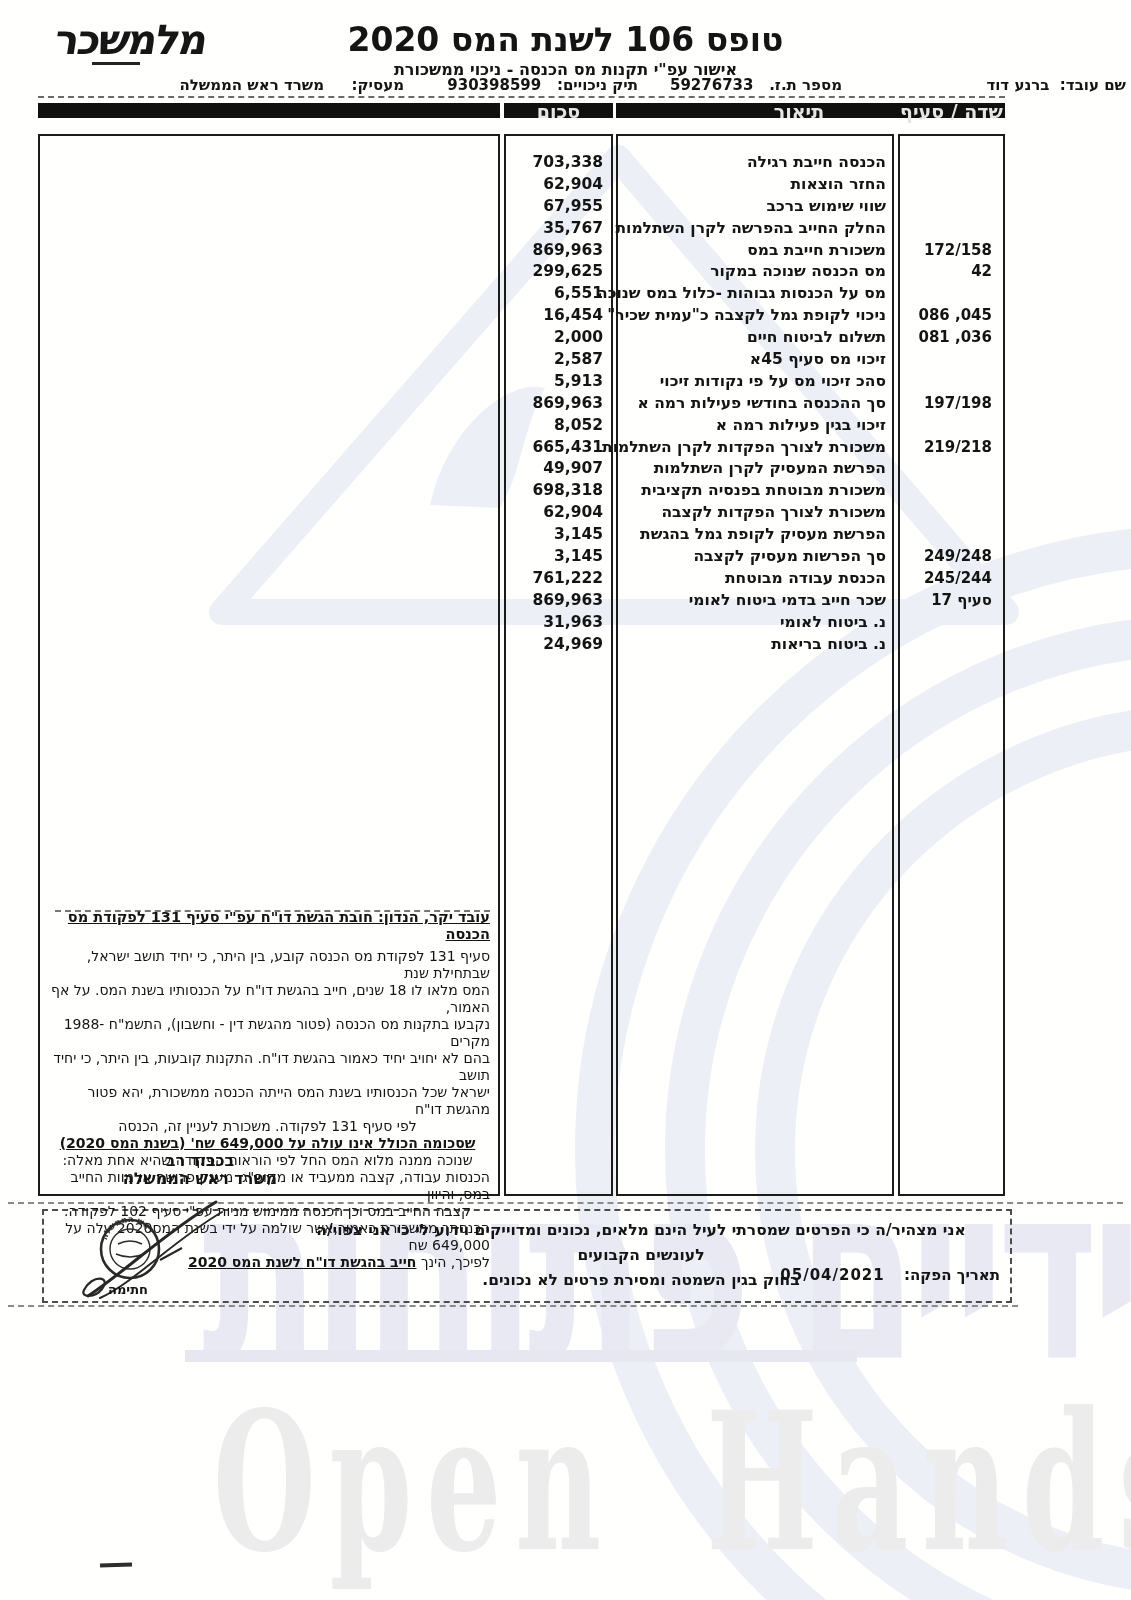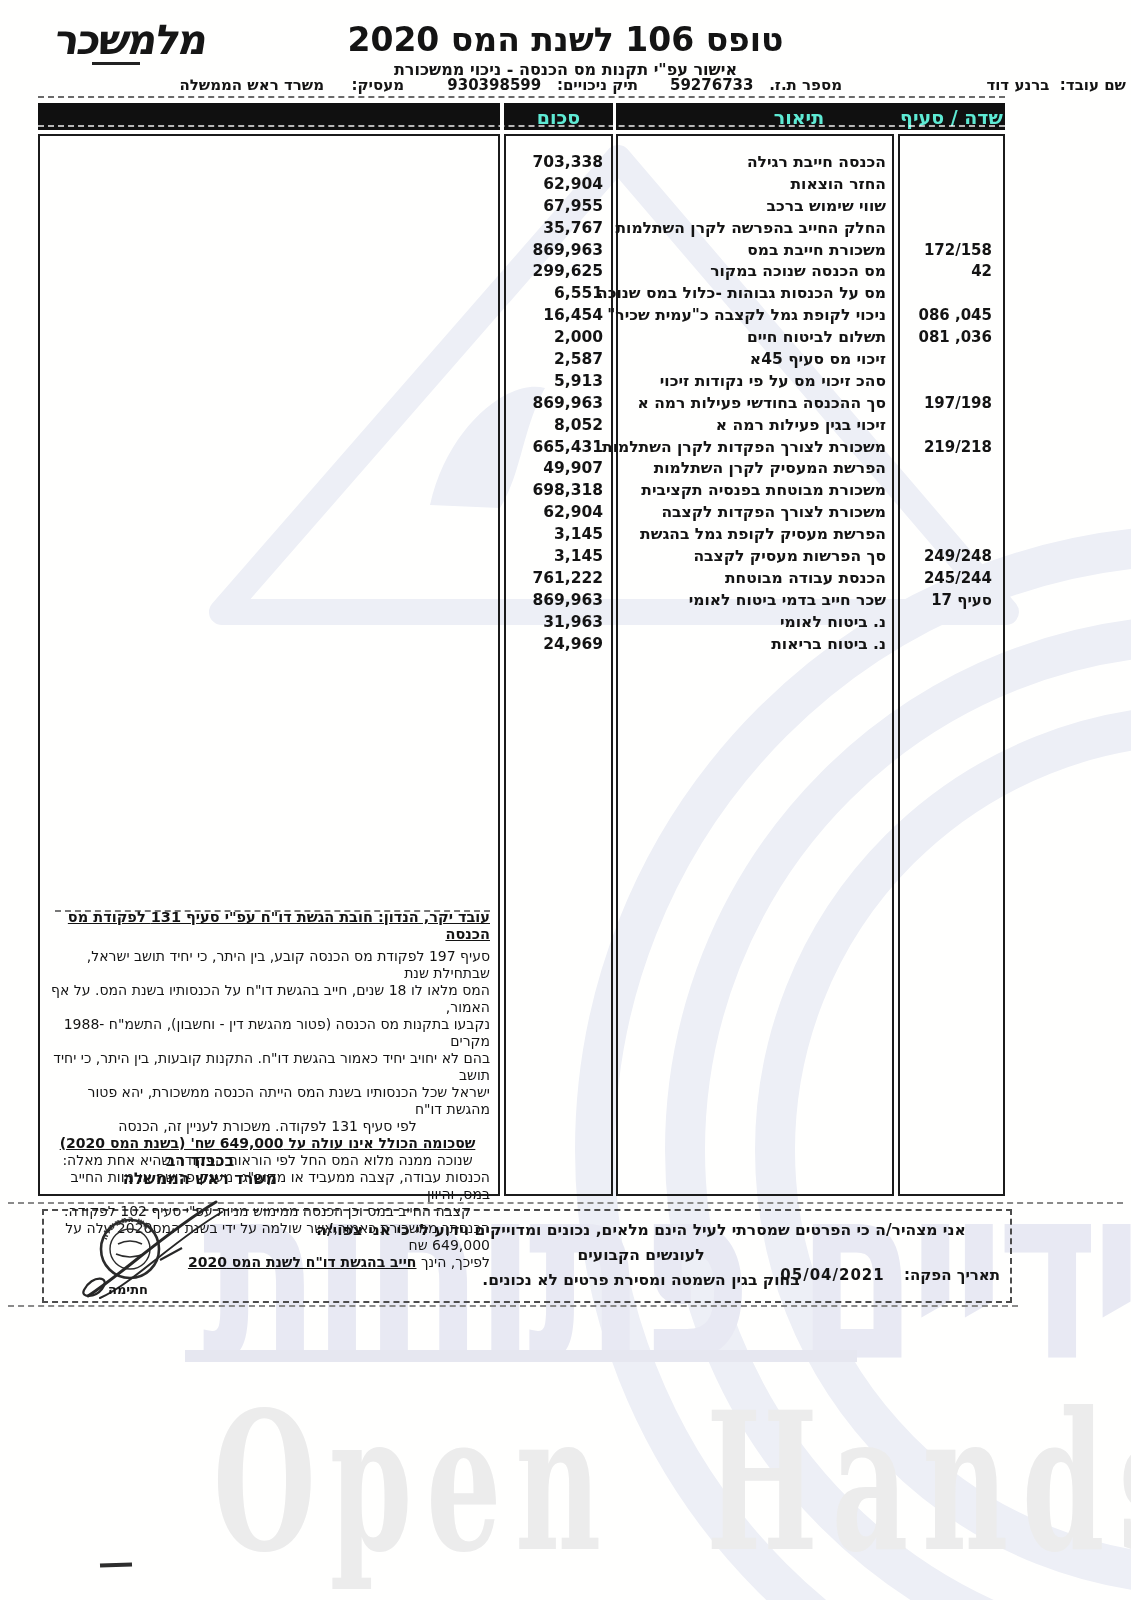--- a/index.html
+++ b/index.html
@@ -29,21 +29,21 @@
   
   #logo{
     left:55px;top:16px;font-size:41px;font-weight:900;
     transform:skewX(-9deg);letter-spacing:-2px;direction:rtl;color:#161616;
   }
   #logo-bar{left:92px;top:62px;width:48px;height:3px;background:#222;}
   #form-title{left:0;top:20px;width:1131px;text-align:center;font-size:33px;font-weight:700;direction:rtl;letter-spacing:0;}
   #form-subtitle{left:0;top:60px;width:1131px;text-align:center;font-size:16px;font-weight:700;direction:rtl;}
   .info{top:76px;font-size:15px;font-weight:700;direction:rtl;white-space:nowrap;}
   
-  .hdr-seg{top:103px;height:27px;background:#101010;color:#5eead4;
+  .hdr-seg{top:103px;height:15px;background:#101010;color:#e5e5e5;
     display:flex;align-items:center;justify-content:center;
     font-size:19px;font-weight:700;direction:rtl;}
   .hdr-dash{left:38px;top:125px;width:967px;height:0;border-top:2px dashed rgba(255,255,255,0.7);z-index:3;}
   .top-dash{left:38px;top:96px;width:967px;height:0;border-top:2px dashed #6a6a6a;}
   .body-box{top:134px;height:1058px;border:2px solid #1b1b1b;background:transparent;}
   .col{position:absolute;top:152px;z-index:2;}
   .col .cell{height:21.9px;line-height:21.9px;white-space:nowrap;overflow:visible;}
   #col-desc .cell{font-size:15.5px;font-weight:700;direction:rtl;text-align:right;}
   #col-amount .cell{font-size:15.5px;font-weight:600;text-align:right;direction:ltr;}
   #col-field .cell{font-size:15px;font-weight:700;text-align:right;}
@@ -195,21 +195,21 @@
       <div class="cell" dir="rtl">סעיף 17</div>
       <div class="cell" dir="ltr"></div>
       <div class="cell" dir="ltr"></div>
     </div>
 
   <div class="abs notes-dash"></div>
   <div class="abs" id="notes">
     <div class="nt">עובד יקר,  הנדון: חובת הגשת דו"ח עפ"י סעיף 131 לפקודת מס הכנסה</div>
     <div class="gap"></div>
     <div id="notes-lines">
-        <div class="nl r">סעיף 197 לפקודת מס הכנסה קובע, בין היתר, כי יחיד תושב ישראל, שבתחילת שנת</div>
+        <div class="nl r">סעיף 131 לפקודת מס הכנסה קובע, בין היתר, כי יחיד תושב ישראל, שבתחילת שנת</div>
         <div class="nl r">המס מלאו לו 18 שנים, חייב בהגשת דו"ח על הכנסותיו בשנת המס. על אף האמור,</div>
         <div class="nl r">נקבעו בתקנות מס הכנסה (פטור מהגשת דין - וחשבון), התשמ"ח -1988 מקרים</div>
         <div class="nl r">בהם לא יחויב יחיד כאמור בהגשת דו"ח. התקנות קובעות, בין היתר, כי יחיד תושב</div>
         <div class="nl r">ישראל שכל הכנסותיו בשנת המס הייתה הכנסה ממשכורת, יהא פטור מהגשת דו"ח</div>
         <div class="nl c">לפי סעיף 131 לפקודה.  משכורת לעניין זה, הכנסה</div>
         <div class="nl c bu">שסכומה הכולל אינו עולה על 649,000 שח' (בשנת המס 2020)</div>
         <div class="nl c">שנוכה ממנה מלוא המס החל לפי הוראות הפקודה שהיא אחת מאלה:</div>
         <div class="nl r">הכנסות עבודה, קצבה ממעביד או מקופ"ג, מענק פרישה או מוות החייב במס, והיוון</div>
         <div class="nl c">קצבה החייב במס וכן הכנסה ממימוש מניות עפ"י סעיף 102 לפקודה.</div>
         <div class="nl r">הכנסתך ממשכורת כאמור,אשר שולמה על ידי בשנת המס2020 עלה על 649,000 שח</div>

